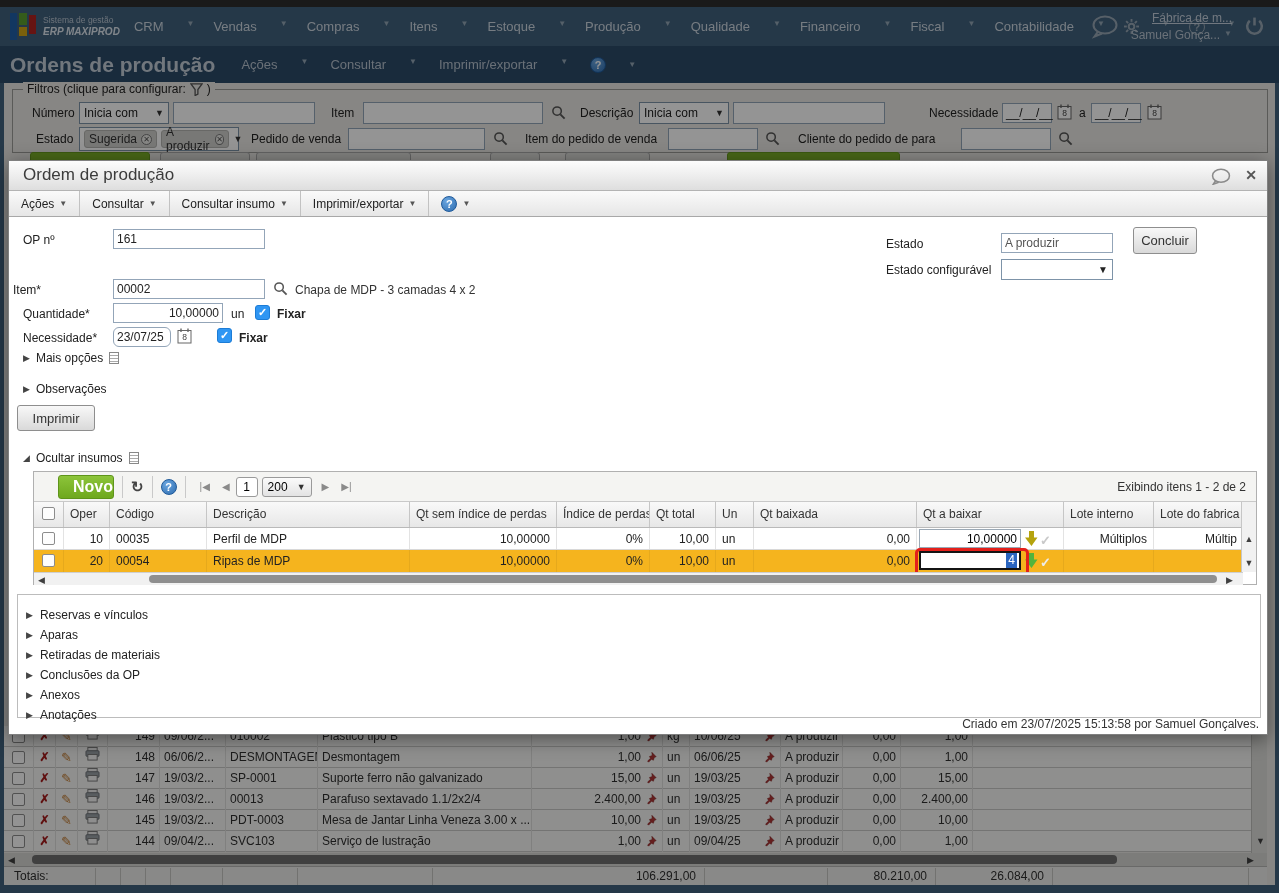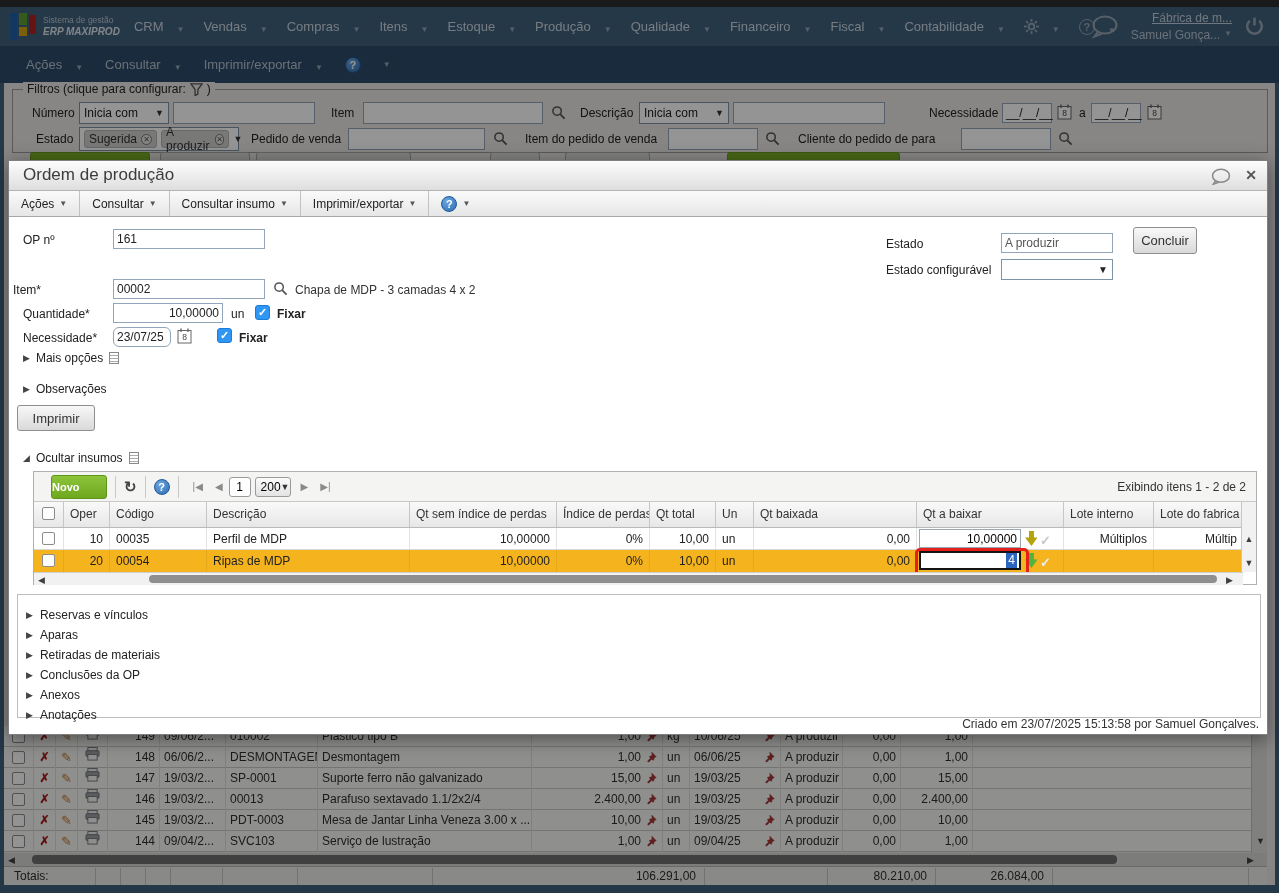--- a/index.html
+++ b/index.html
@@ -13,21 +13,21 @@
   .tiles{width:26px;height:27px;display:flex;gap:2px}
   .tiles .t1{width:8px;height:27px;background:#1f5fa8}
   .tiles .tcol{display:flex;flex-direction:column;gap:2px}
   .tiles .t2{width:8px;height:12px;background:#5a9e2f}
   .tiles .t3{width:8px;height:9px;background:#d3a516}
   .tiles .t4{width:8px;height:19px;background:#b02420;margin-top:2px}
   .logotxt{line-height:1.1}
   .logotxt .l1{font-size:8.5px;color:#b9c5d2}
   .logotxt .l2{font-size:10px;font-weight:bold;font-style:italic;color:#dde5ee}
   .mainmenu{display:flex;align-items:center;margin-left:14px;gap:19px;font-size:13px}
-  .mitem{display:flex;align-items:flex-end;gap:13px;cursor:pointer;white-space:nowrap}
+  .mitem{display:flex;align-items:flex-start;gap:23px;cursor:pointer;white-space:nowrap}
   .caret{font-size:8px;color:#93a5b5}
   .tb-right{position:absolute;right:14px;top:0;height:39px;display:flex;align-items:center;gap:12px}
   .userblock{text-align:right;font-size:12px;line-height:1.35}
   .company{color:#c3cedb;text-decoration:underline}
   .username{color:#b7c3d0;display:inline-flex;align-items:center;gap:4px}
   
   .pagehdr{left:0;top:46px;width:1279px;height:37px;background:#2c4a68;display:flex;align-items:center;color:#b6c2ce}
   .pagetitle{font-size:21px;font-weight:bold;margin-left:10px;color:#c3cdd8}
   .hdrmenu{display:flex;align-items:center;gap:22px;margin-left:26px;font-size:13px}
   .help{display:inline-block;width:16px;height:16px;border-radius:50%;background:radial-gradient(circle at 35% 30%,#6aa6e0,#2f6db0);border:1px solid #1f5a9a;color:#fff;font-size:11px;font-weight:bold;text-align:center;line-height:14px}
@@ -69,26 +69,26 @@
   .mlabel{position:absolute;font-size:12px;color:#222;white-space:nowrap}
   .btn{position:absolute;background:linear-gradient(#f8f8f8,#d9d9d9);border:1px solid #8e8e8e;border-radius:3px;color:#333;font-size:13px;text-align:center;cursor:pointer}
   .chk{position:absolute;width:15px;height:15px;background:#2f96f3;border:1px solid #1c7cd6;border-radius:3px;color:#fff;font-size:11px;font-weight:bold;line-height:13px;text-align:center}
   .bold{font-weight:bold}
   .toggle{position:absolute;font-size:12px;color:#222;display:flex;align-items:center;gap:6px;cursor:pointer}
   .tri{font-size:9px;color:#444}
   .note{display:inline-block;width:10px;height:12px;border:1px solid #888;background:repeating-linear-gradient(#fff 0 2px,#aaa 2px 3px)}
   
   .grid{position:absolute;left:24px;top:310px;width:1224px;height:114px;border:1px solid #b0b0b0;background:#fff}
   .gtool{position:absolute;left:0;top:0;width:100%;height:30px;background:#f4f4f2;border-bottom:1px solid #c9c9c9;display:flex;align-items:center}
-  .novo{width:56px;height:24px;margin-left:17px;background:linear-gradient(#8cc43a,#6ea81e);border:1px solid #5e941a;border-radius:3px;color:#fff;font-weight:bold;font-size:11px;text-align:left;line-height:22px;cursor:pointer}
+  .novo{width:56px;height:24px;margin-left:24px;background:linear-gradient(#8cc43a,#6ea81e);border:1px solid #5e941a;border-radius:3px;color:#fff;font-weight:bold;font-size:16px;text-align:right;line-height:22px;cursor:pointer}
   .gsep{width:1px;height:22px;background:#c9c9c9;margin:0 8px}
   .refresh{font-size:15px;font-weight:bold;color:#444;cursor:pointer}
   .navbtn{font-size:10px;color:#8a8a8a;margin:0 6px;cursor:pointer}
   .pagebox{width:22px;height:20px;border:1px solid #9a9a9a;border-radius:3px;background:#fff;font-size:12px;text-align:center;line-height:18px}
-  .psize{width:36px;height:20px;border:1px solid #9a9a9a;border-radius:3px;background:linear-gradient(#fbfbfb,#e3e3e3);font-size:12px;display:flex;align-items:center;justify-content:space-between;padding:0 5px;margin:16px 4px}
+  .psize{width:50px;height:20px;border:1px solid #9a9a9a;border-radius:3px;background:linear-gradient(#fbfbfb,#e3e3e3);font-size:12px;display:flex;align-items:center;justify-content:space-between;padding:0 5px;margin:16px 4px}
   .gstatus{position:absolute;right:10px;top:8px;font-size:12px;color:#333}
   .ghead{position:absolute;left:0;top:30px;width:1209px;height:26px;display:flex;background:linear-gradient(#f9f9f9,#e7e7e7);border-bottom:1px solid #b9b9b9}
   .gh{flex:0 0 auto;font-size:12px;color:#333;line-height:25px;padding:0 6px;border-right:1px solid #c6c6c6;overflow:hidden;white-space:nowrap}
   .grow{position:absolute;left:0;width:1209px;height:22px;display:flex;background:#fff}
   .gc{flex:0 0 auto;font-size:12px;color:#222;line-height:22px;padding:0 6px;border-right:1px solid #e3e3e3;overflow:hidden;white-space:nowrap}
   .sel-row{background:#f5b41e}
   .sel-row .gc{border-right:1px solid rgba(0,0,0,0.06)}
   .c-sel{width:30px}.c-oper{width:46px}.c-cod{width:97px}.c-desc{width:203px}.c-qsem{width:147px}.c-ind{width:93px}.c-qtot{width:66px}.c-un{width:38px}.c-qbx{width:163px}.c-qab{width:147px}.c-li{width:90px}.c-lf{flex:1 1 auto}
   .gvsb{position:absolute;right:0;top:30px;width:15px;height:70px;background:#f1f1f1;border-left:1px solid #c6c6c6;text-align:center}
   .ghsb{position:absolute;left:0;top:100px;width:1209px;height:13px;background:#f1f1f1;border-top:1px solid #cfcfcf}
@@ -201,20 +201,21 @@
           </div>
       </div>
       <svg width="21" height="21" viewBox="0 0 20 20">
           <path d="M10 1.5v7.5" stroke="#97a6b4" stroke-width="2.4" fill="none"></path>
           <path d="M5.5 4.5a7 7 0 1 0 9 0" fill="none" stroke="#97a6b4" stroke-width="2.4"></path>
         </svg>
     </div>
   </div>
 
   <div class="r pagehdr">
+    <span class="pagetitle">Ordens de produção</span>
     <div class="hdrmenu">
       <span class="mitem">
           <span>Ações</span>
           <span class="caret">▼</span>
         </span>
       <span class="mitem">
           <span>Consultar</span>
           <span class="caret">▼</span>
         </span>
       <span class="mitem">

